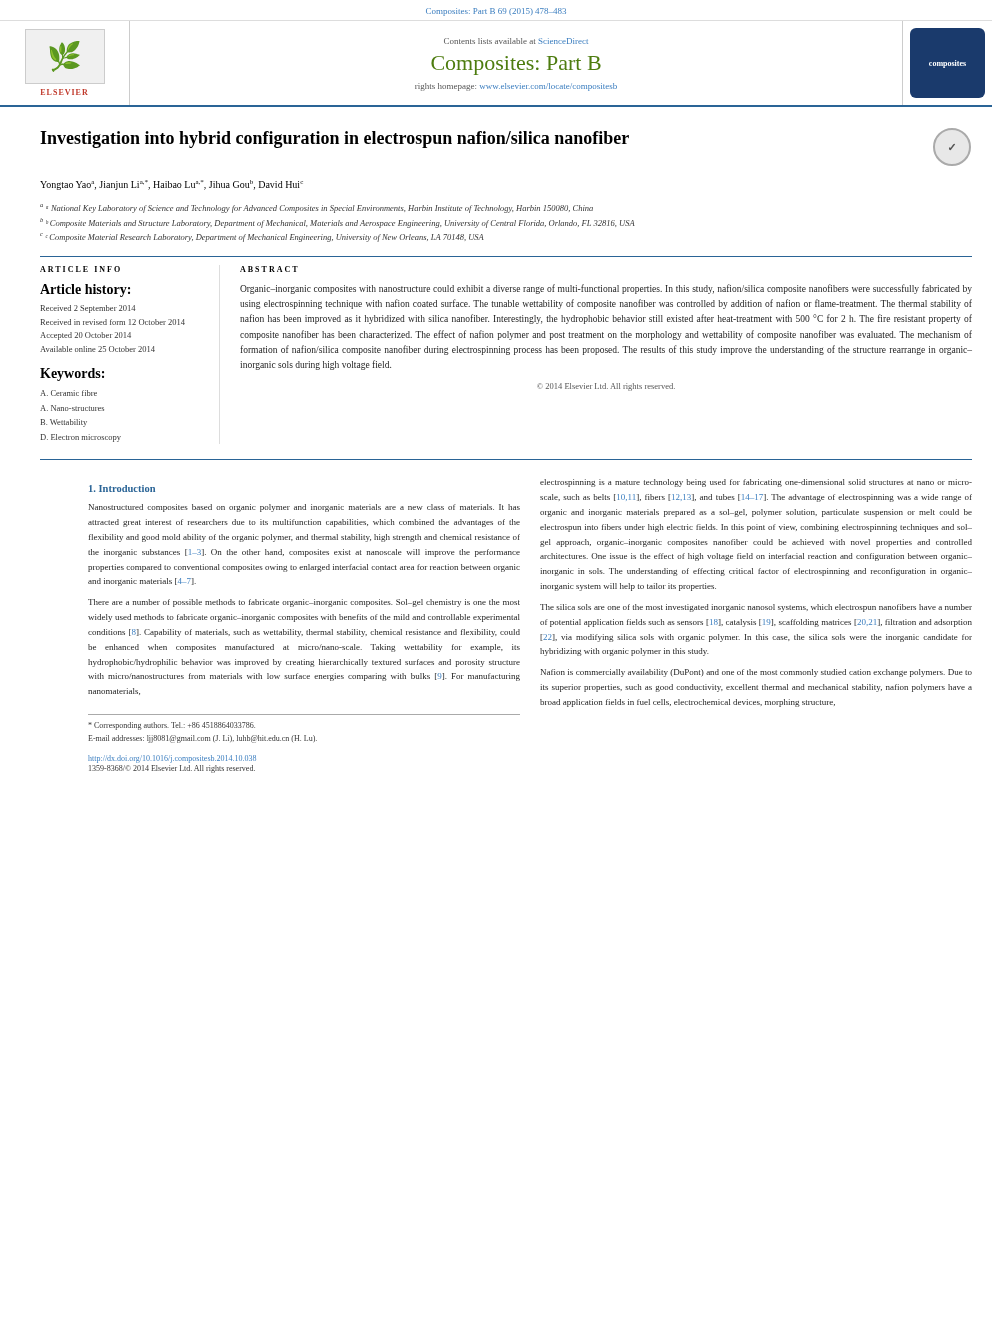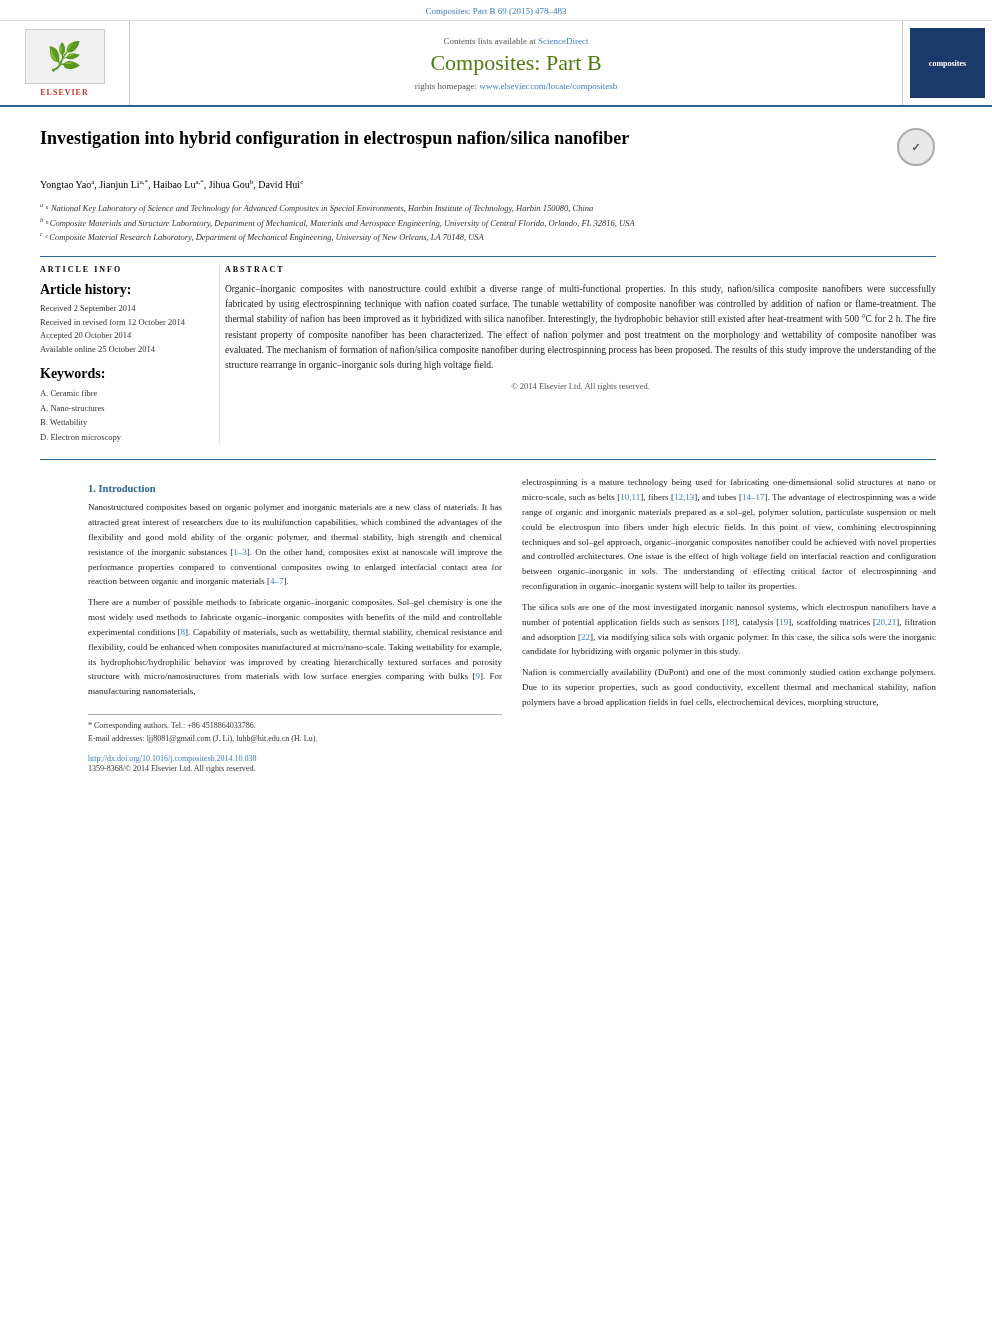--- a/index.html
+++ b/index.html
@@ -121,24 +121,25 @@
       height: 70px;
       background: #1a3a6c;
       display: flex;
       align-items: center;
       justify-content: center;
       color: white;
       font-size: 8px;
       font-weight: bold;
       text-align: center;
       padding: 4px;
+      border-radius: 6px;
     }
 
     .article-main {
-      padding: 20px 56px 20px 40px;
+      padding: 20px 20px 20px 40px;
     }
 
     .article-title-section {
       display: flex;
       justify-content: space-between;
       align-items: flex-start;
       margin-bottom: 10px;
     }
 
     .article-title {
@@ -196,21 +197,21 @@
     }
 
     .content-divider {
       border: none;
       border-top: 1px solid #2a6496;
       margin: 8px 0;
     }
 
     .two-column-info {
       display: flex;
-      gap: 5px;
+      gap: 20px;
       margin-bottom: 3px;
     }
 
     .article-info-left {
       width: 180px;
       flex-shrink: 0;
       border-right: 1px solid #ddd;
       padding-right: 15px;
     }
 

